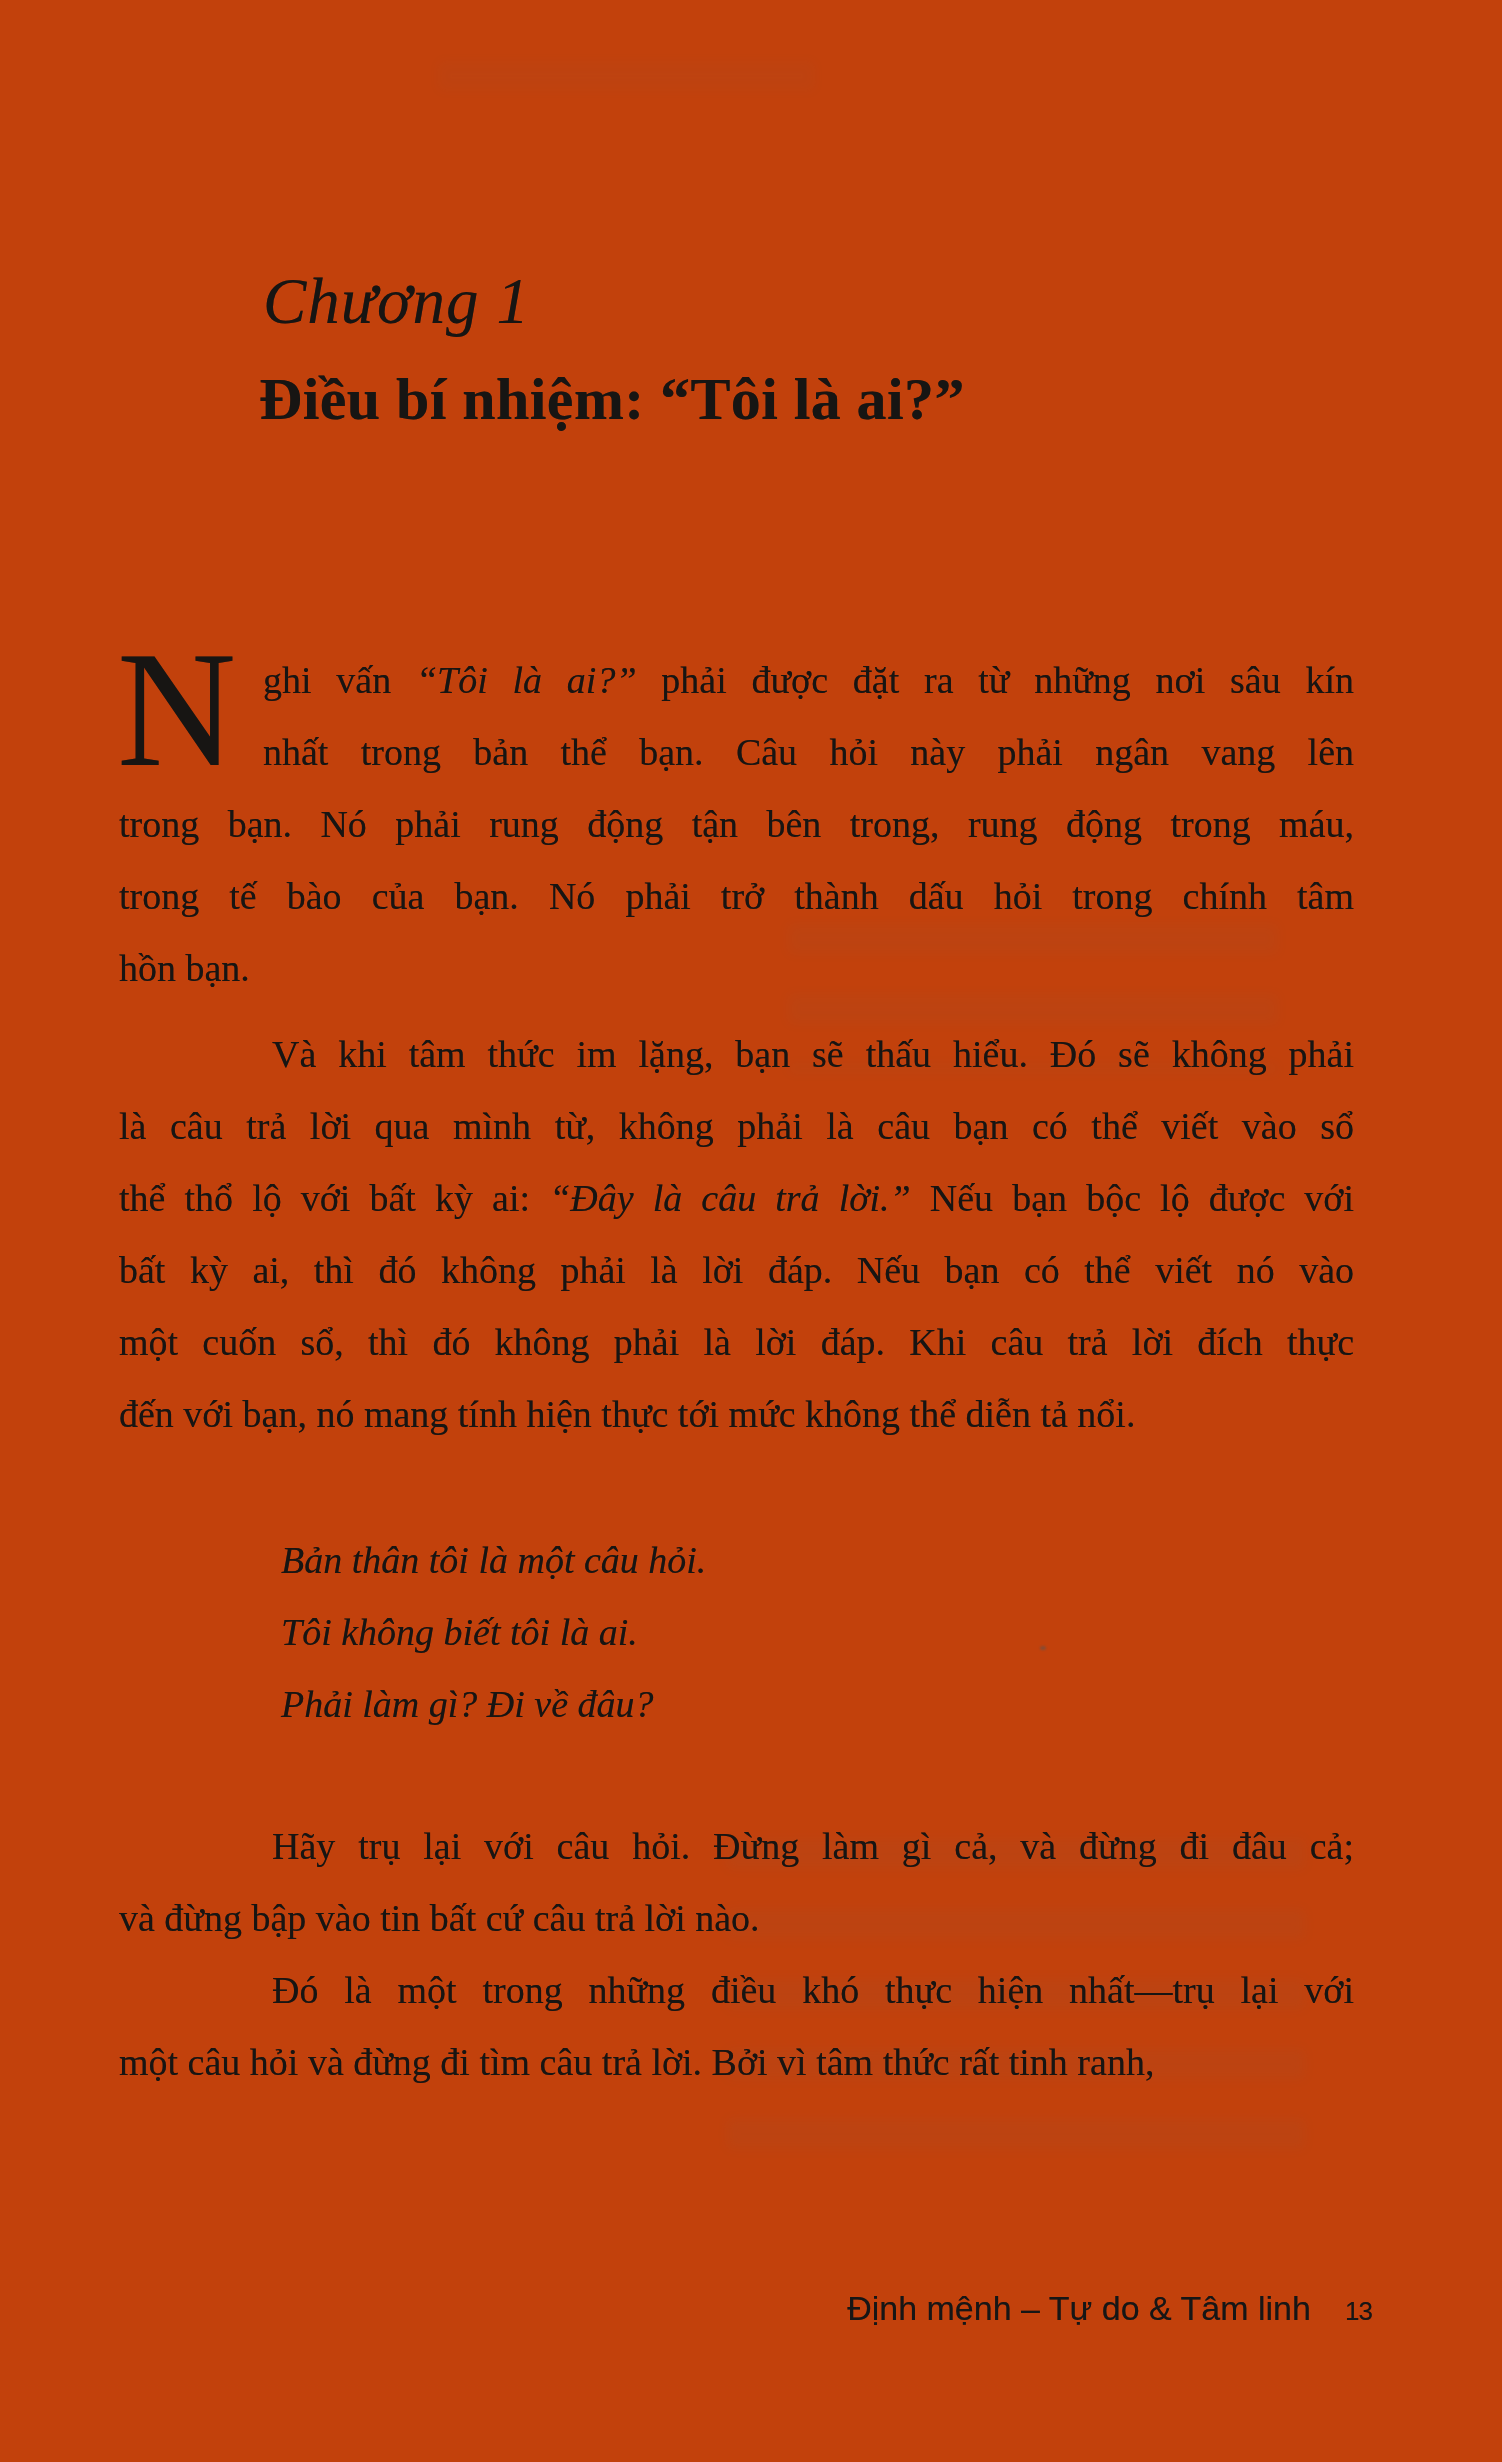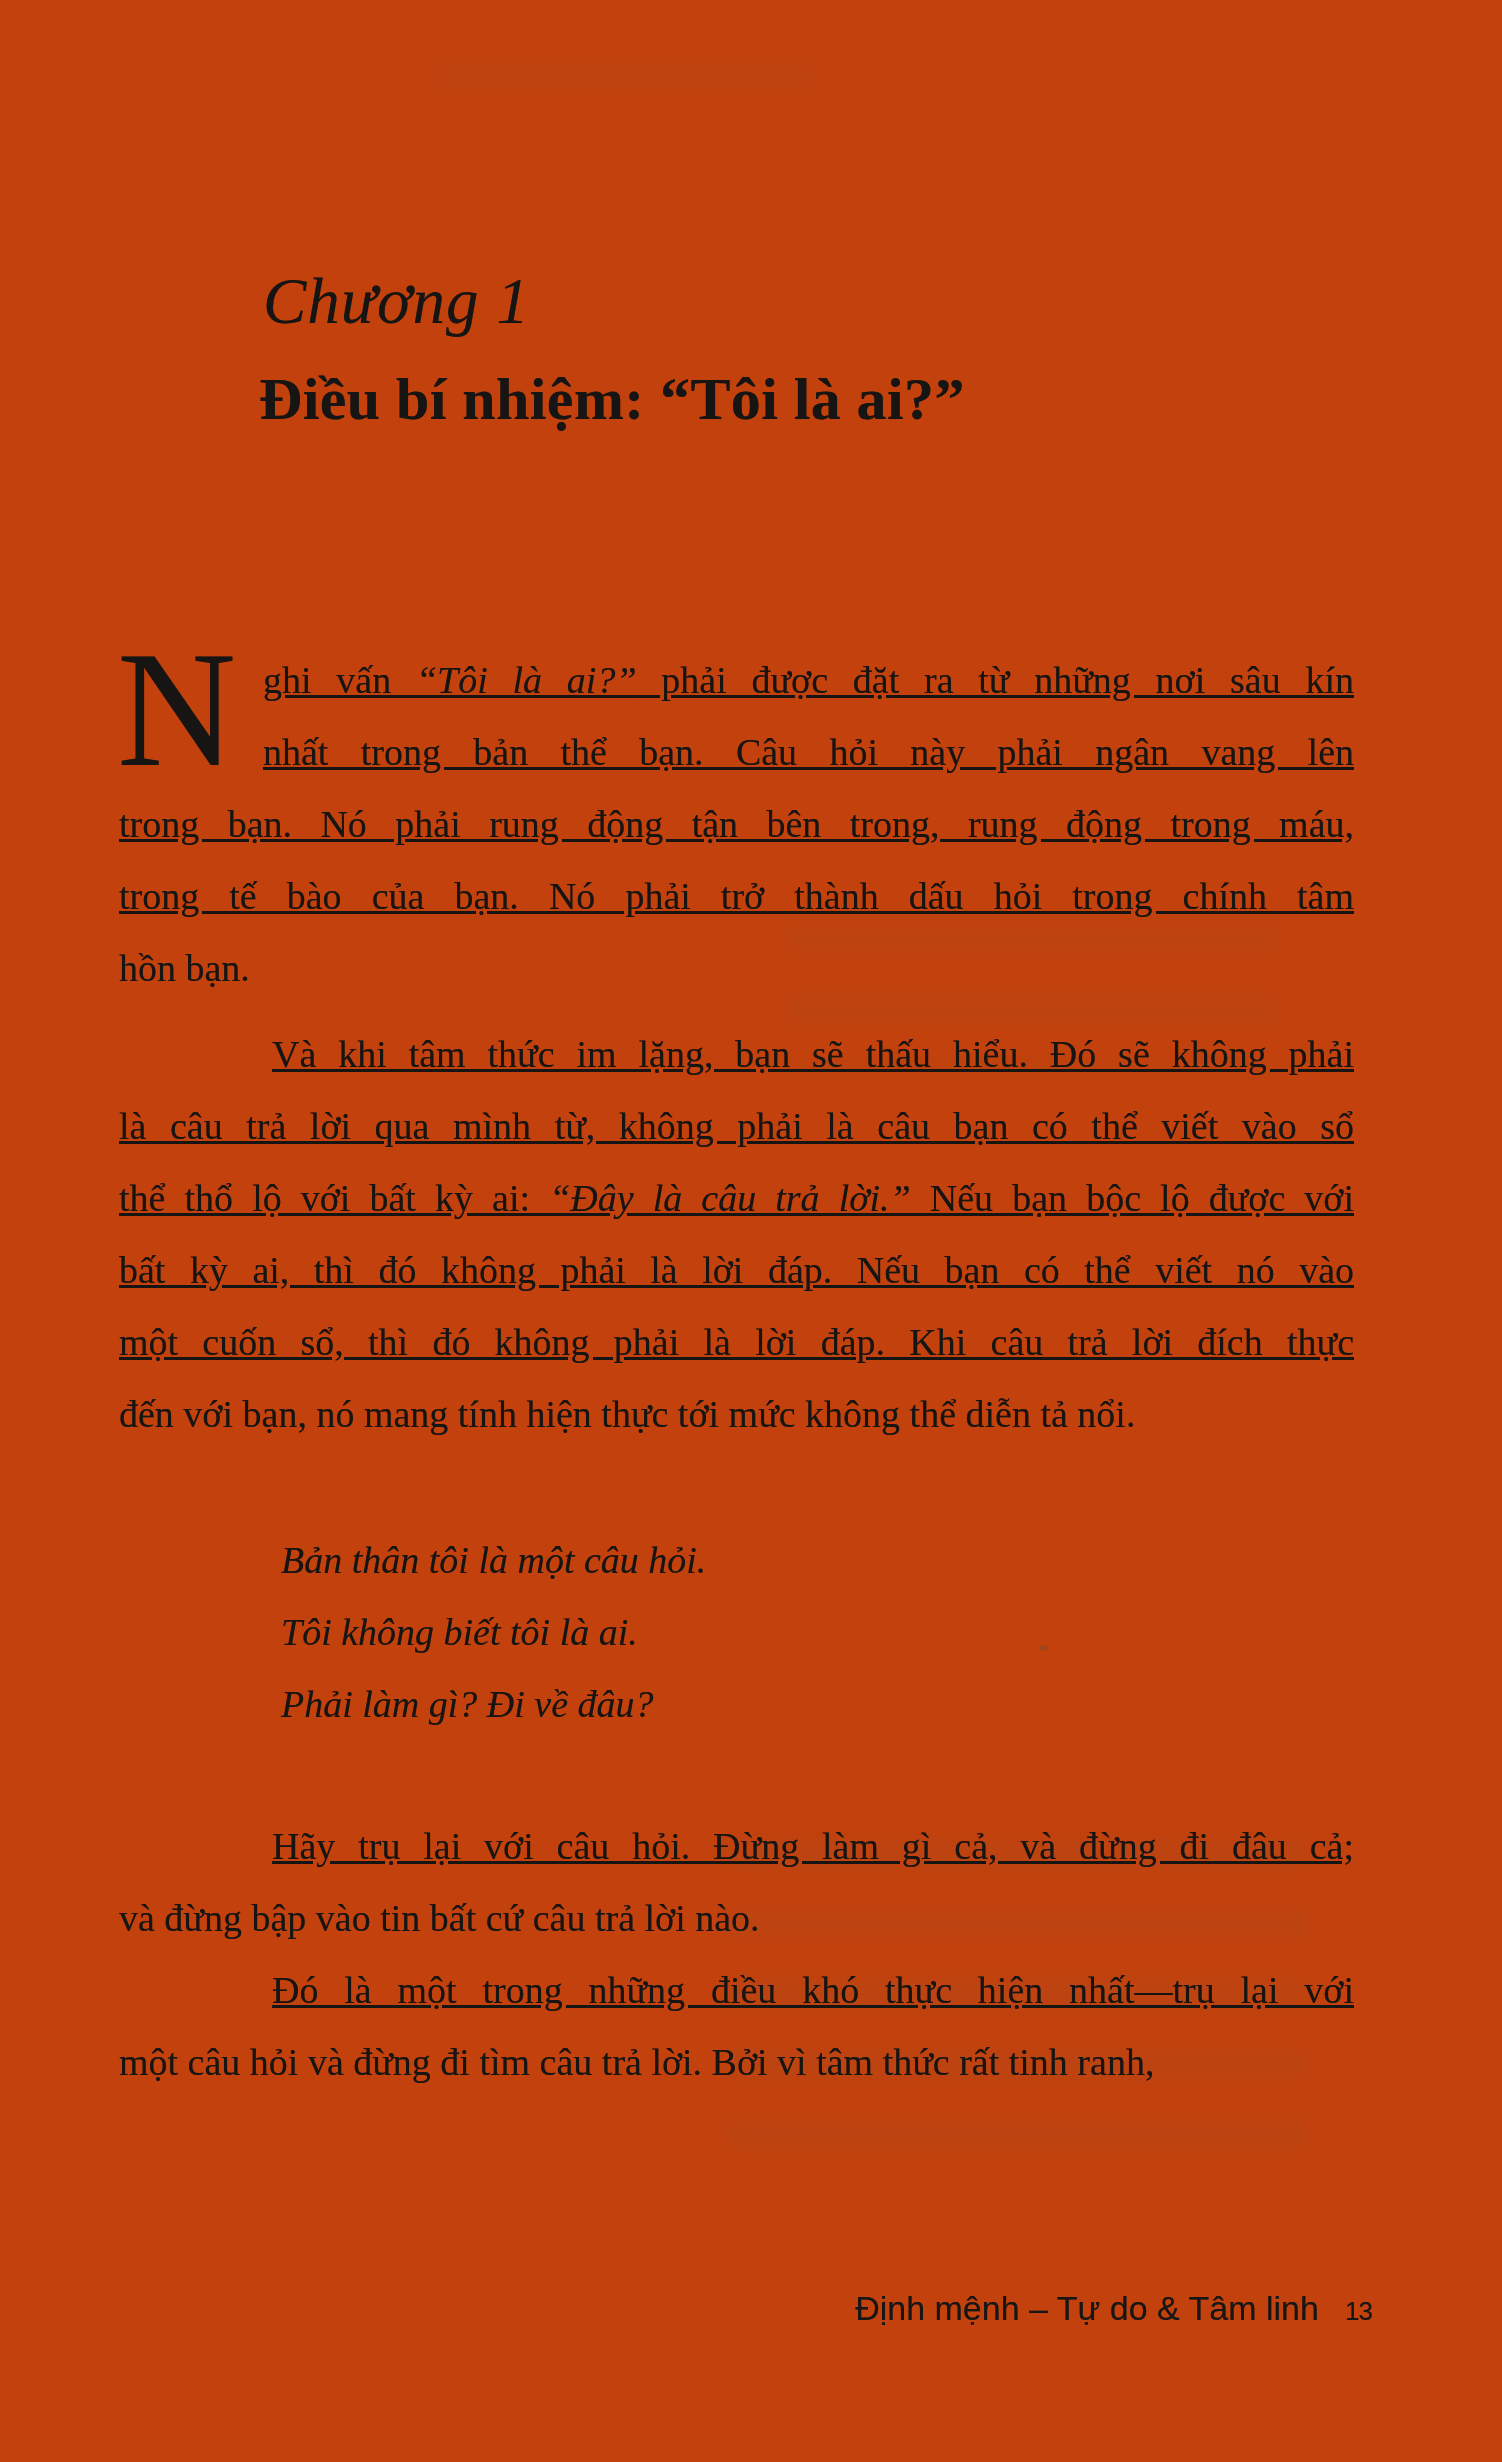--- a/index.html
+++ b/index.html
@@ -16,30 +16,30 @@
     position:absolute;left:259px;top:361px;font-size:60px;font-weight:bold;
     line-height:77px;letter-spacing:0.4px;
   }
   .dropcap{
     position:absolute;left:117px;top:627px;font-size:165px;line-height:165px;
     font-family:"Liberation Serif",serif;
   }
   .body-text{position:absolute;left:119px;top:644px;width:1235px;font-size:38px;}
   .block{margin:0;}
   .line{height:72px;line-height:72px;overflow:visible;}
-  .just{text-align:justify;text-align-last:justify;text-decoration:underline;}
+  .just{text-align:justify;text-align-last:justify;}
   .beside{margin-left:144px;}
   .indent{padding-left:153px;}
   .it{font-style:italic;}
   .verse .line{padding-left:162px;font-style:italic;}
   [data-name="paragraph-2"]{margin-top:14px;}
   [data-name="verse"]{margin-top:74px;}
   [data-name="paragraph-3"]{margin-top:70px;}
   .footer{
-    position:absolute;top:2287px;right:131px;display:flex;align-items:baseline;gap:26px;
+    position:absolute;top:2287px;right:131px;display:flex;align-items:baseline;gap:34px;
     font-family:"Liberation Sans",sans-serif;font-size:34px;line-height:42px;color:#161616;
     text-shadow:0 0 0.4px rgba(20,20,20,0.5);
   }
   .footer .pagenum{font-size:26px;letter-spacing:-0.9px;}
   
   .smudge{
     position:absolute;filter:blur(6.1px);pointer-events:none;
     background:repeating-linear-gradient(180deg,#6b6b6b 0 30px,transparent 30px 70px);
   }
   .smudge.s1{left:788px;top:924px;width:490px;height:149px;opacity:0.05;}

